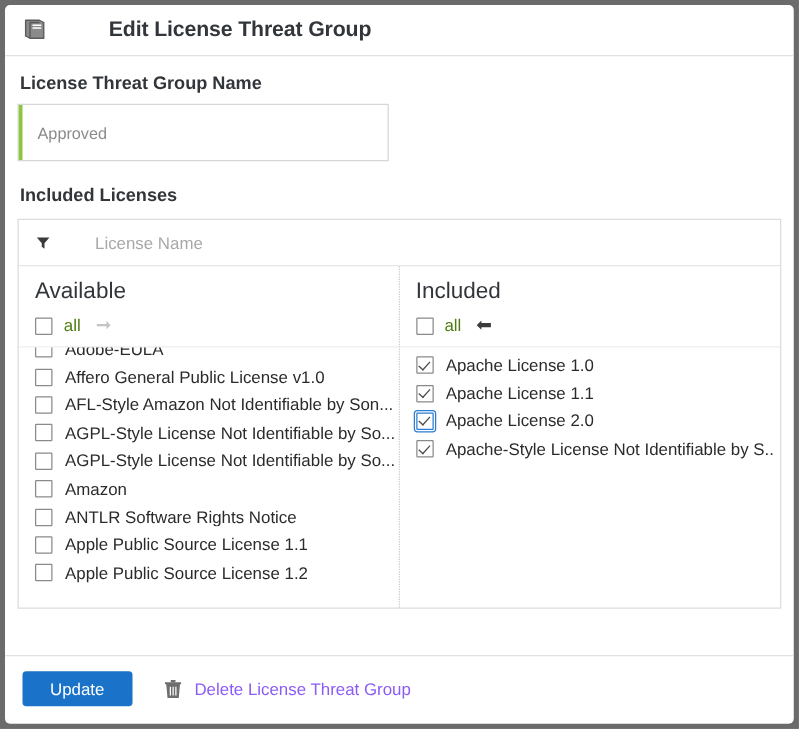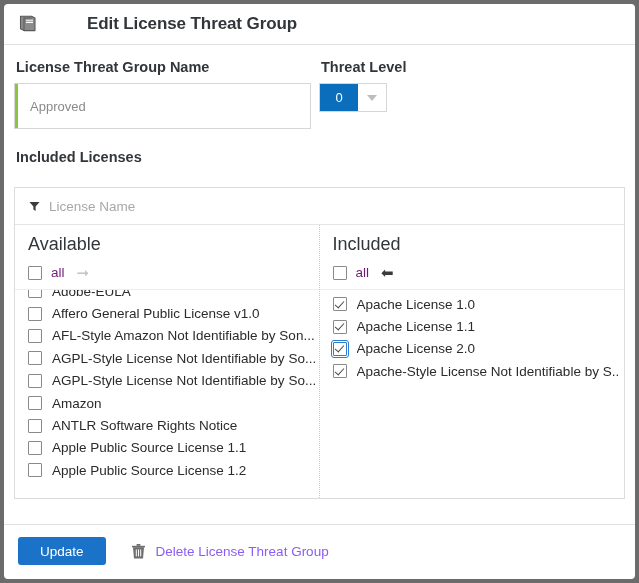--- a/index.html
+++ b/index.html
@@ -115,34 +115,35 @@
     border-left: 5px solid transparent;
     border-right: 5px solid transparent;
     border-top: 6px solid #bdbdbd;
   }
 
   
   .section-title {
     font-size: 14.5px;
     font-weight: bold;
     color: #32363a;
-    margin: 20px 0 22px 2px;
+    margin: 20px 0 10px 2px;
   }
 
   .panel {
     border: 1px solid #dcdcdc;
     background: #fff;
   }
 
   .filter-bar {
     height: 37px;
     display: flex;
     align-items: center;
     padding-left: 14px;
     border-bottom: 1px solid #e6e6e6;
+    gap: 27px;
   }
   .funnel-icon {
     width: 11px; height: 11px;
     margin-right: 9px;
     flex: 0 0 auto;
   }
   .filter-placeholder {
     font-size: 13.5px;
     color: #a8a8a8;
   }
@@ -165,21 +166,21 @@
     color: #32363a;
   }
   .all-row {
     display: flex;
     align-items: center;
     padding: 10px 0 9px 13px;
     border-bottom: 1px solid #ededed;
   }
   .all-label {
     font-size: 13.5px;
-    color: #701a75;
+    color: #4d7c0f;
     margin-left: 9px;
   }
   .move-arrow {
     margin-left: 12px;
     font-size: 15px;
     line-height: 1;
   }
   .arrow-right { color: #c4c4c4; }
   .arrow-left  { color: #3b3b3b; }
 
@@ -277,29 +278,20 @@
     <span class="header-title">Edit License Threat Group</span>
   </div>
 
   <div class="body">
 
     <div class="field-row">
       <div class="field-col-name">
         <div class="field-label">License Threat Group Name</div>
         <div class="text-input">
           <span class="val">Approved</span>
-        </div>
-      </div>
-      <div class="field-col-threat">
-        <div class="field-label">Threat Level</div>
-        <div class="threat-select">
-          <div class="threat-value">0</div>
-          <div class="threat-arrow">
-            <span class="caret-down"></span>
-          </div>
         </div>
       </div>
     </div>
 
     <div class="section-title">Included Licenses</div>
 
     <div class="panel">
 
       <div class="filter-bar">
         <svg class="funnel-icon" viewBox="0 0 12 12">

